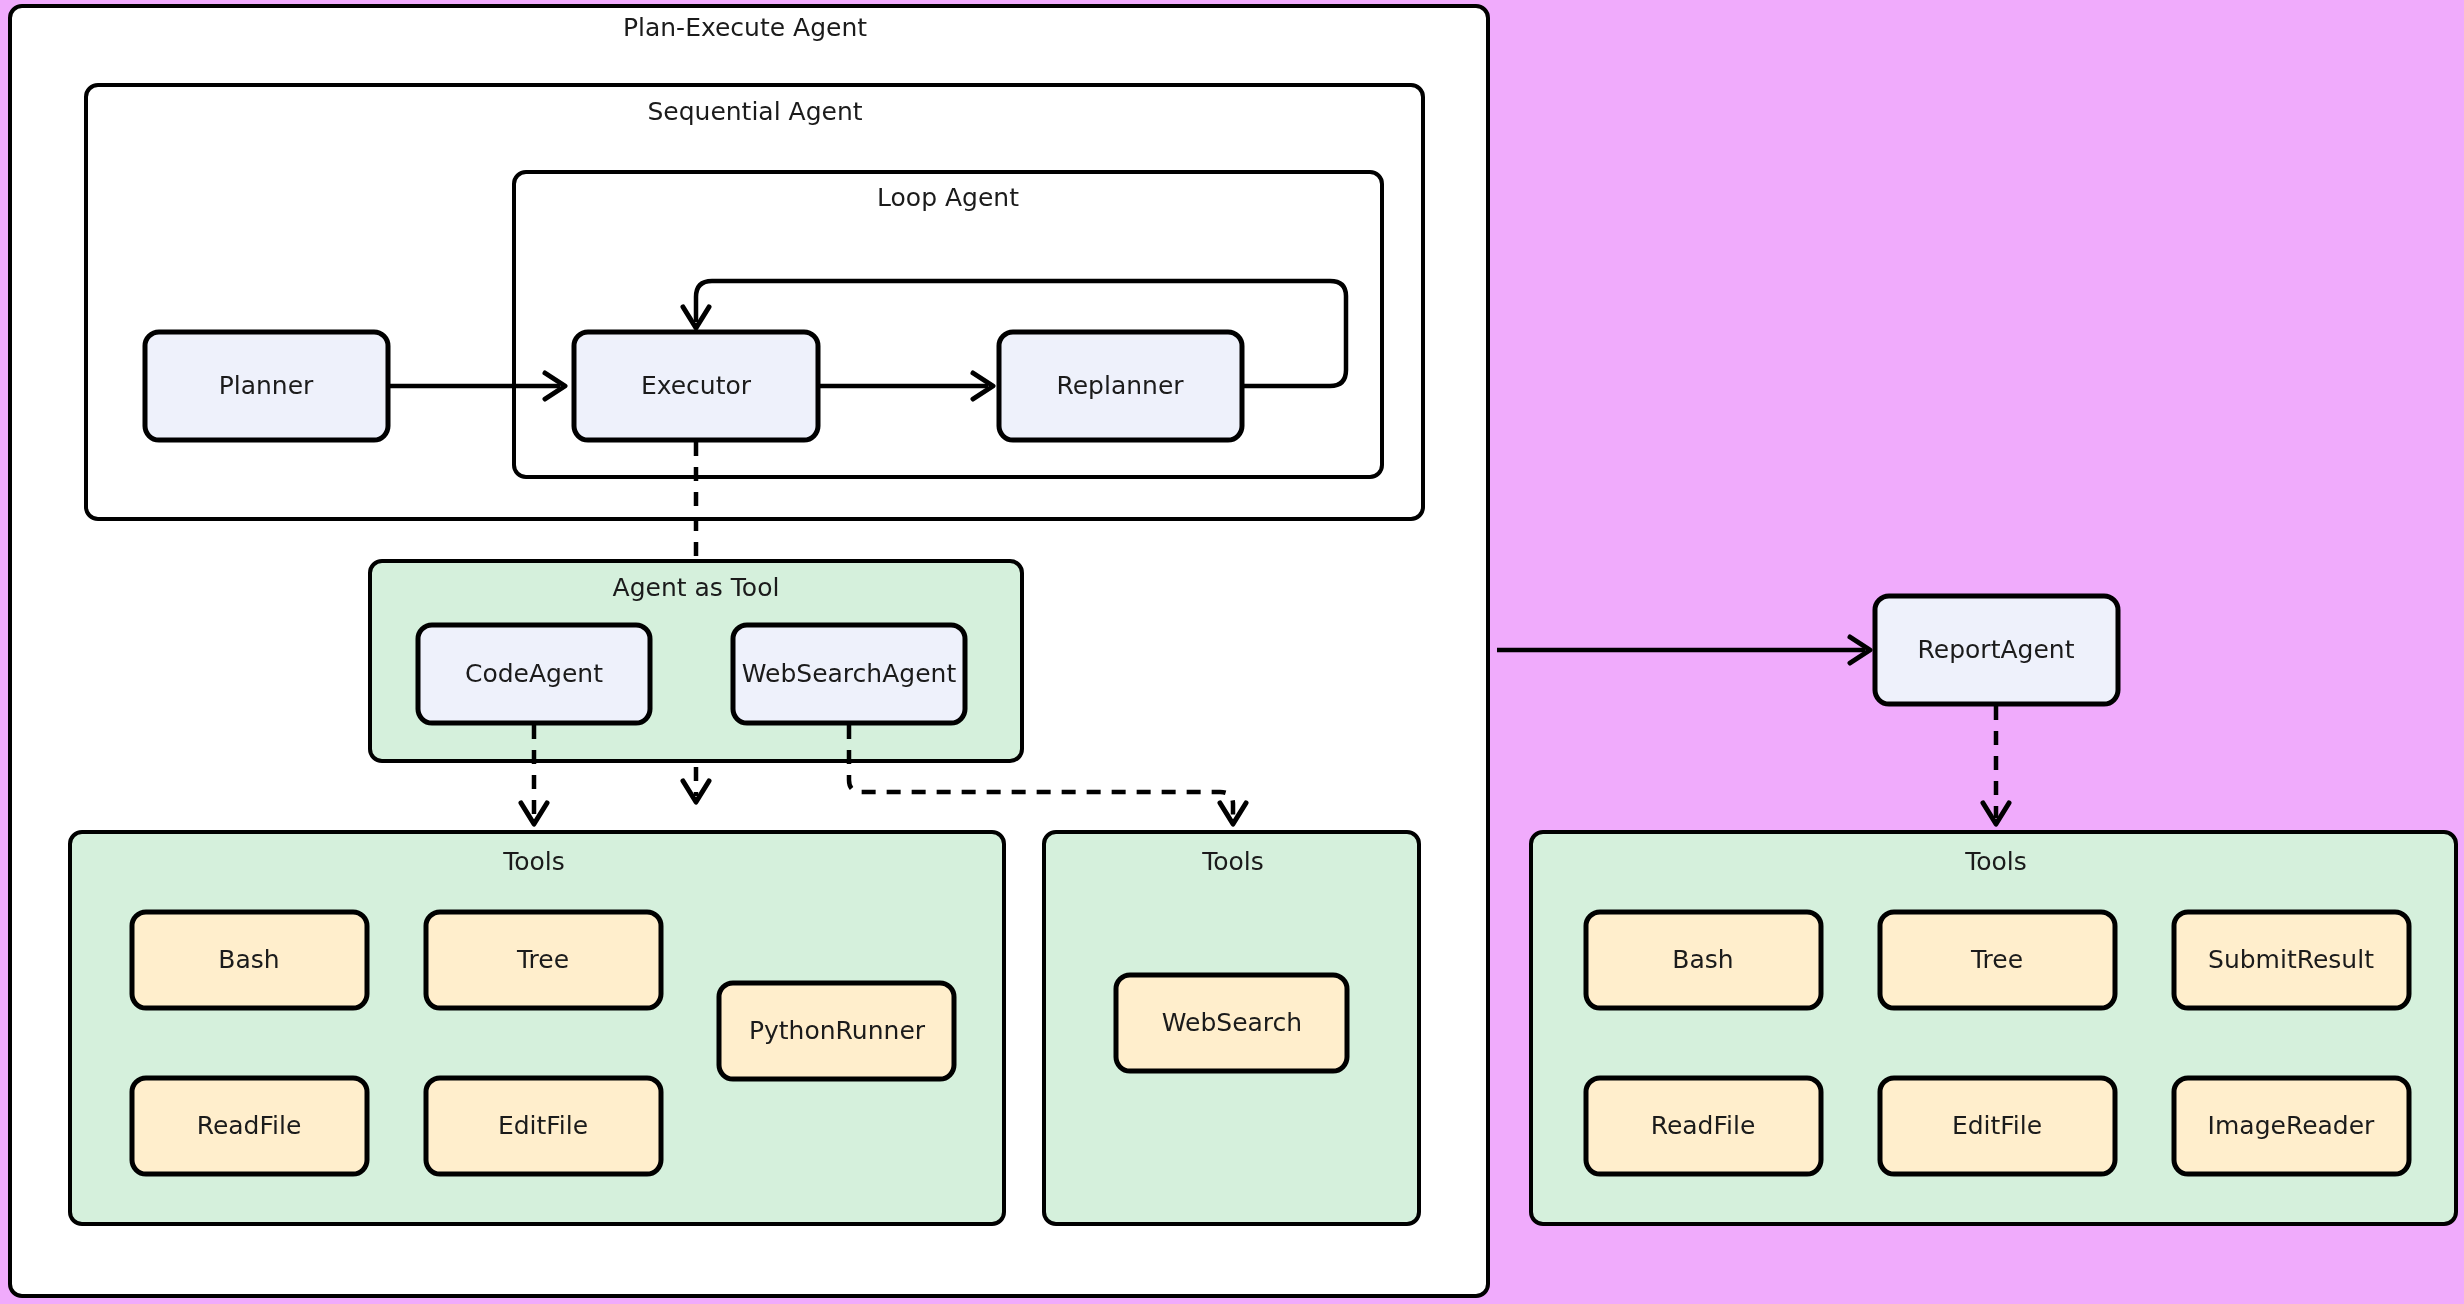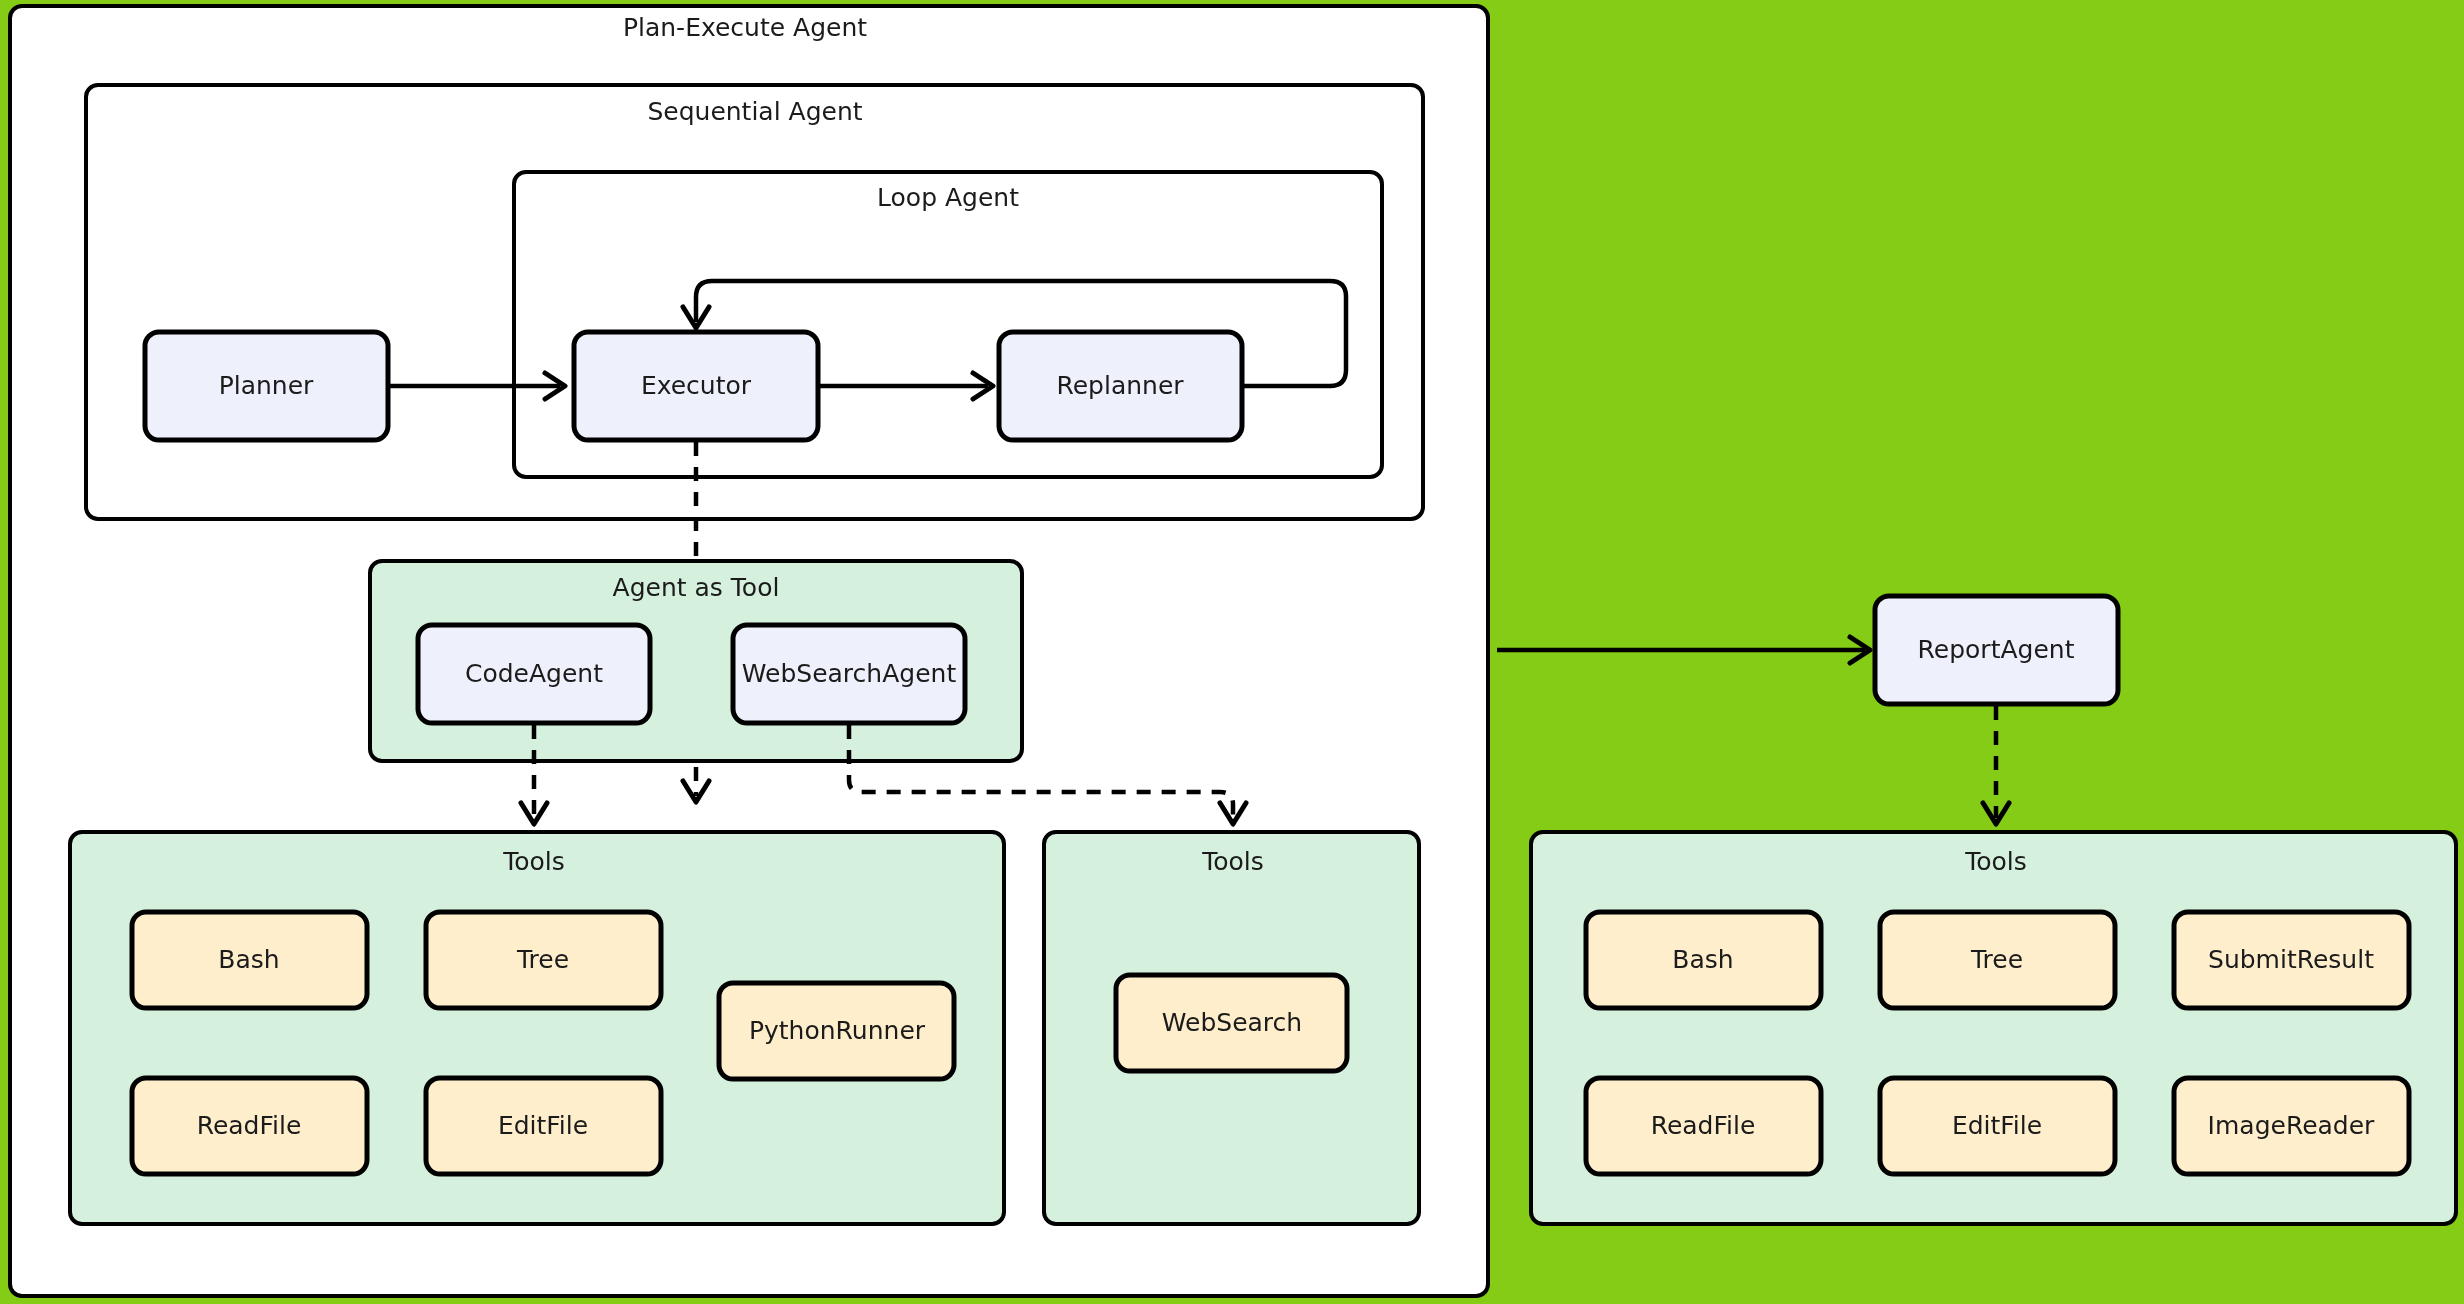--- a/index.html
+++ b/index.html
@@ -4,21 +4,21 @@
 <style>
   html, body {
     margin: 0;
     padding: 0;
     background: #ffffff;
   }
   #stage {
     position: relative;
     width: 2464px;
     height: 1304px;
-    background: #84cc16;
+    background: #f0abfc;
     font-family: "DejaVu Sans", sans-serif;
     overflow: hidden;
   }
   svg.diagram {
     position: absolute;
     left: 0;
     top: 0;
     width: 2464px;
     height: 1304px;
   }

